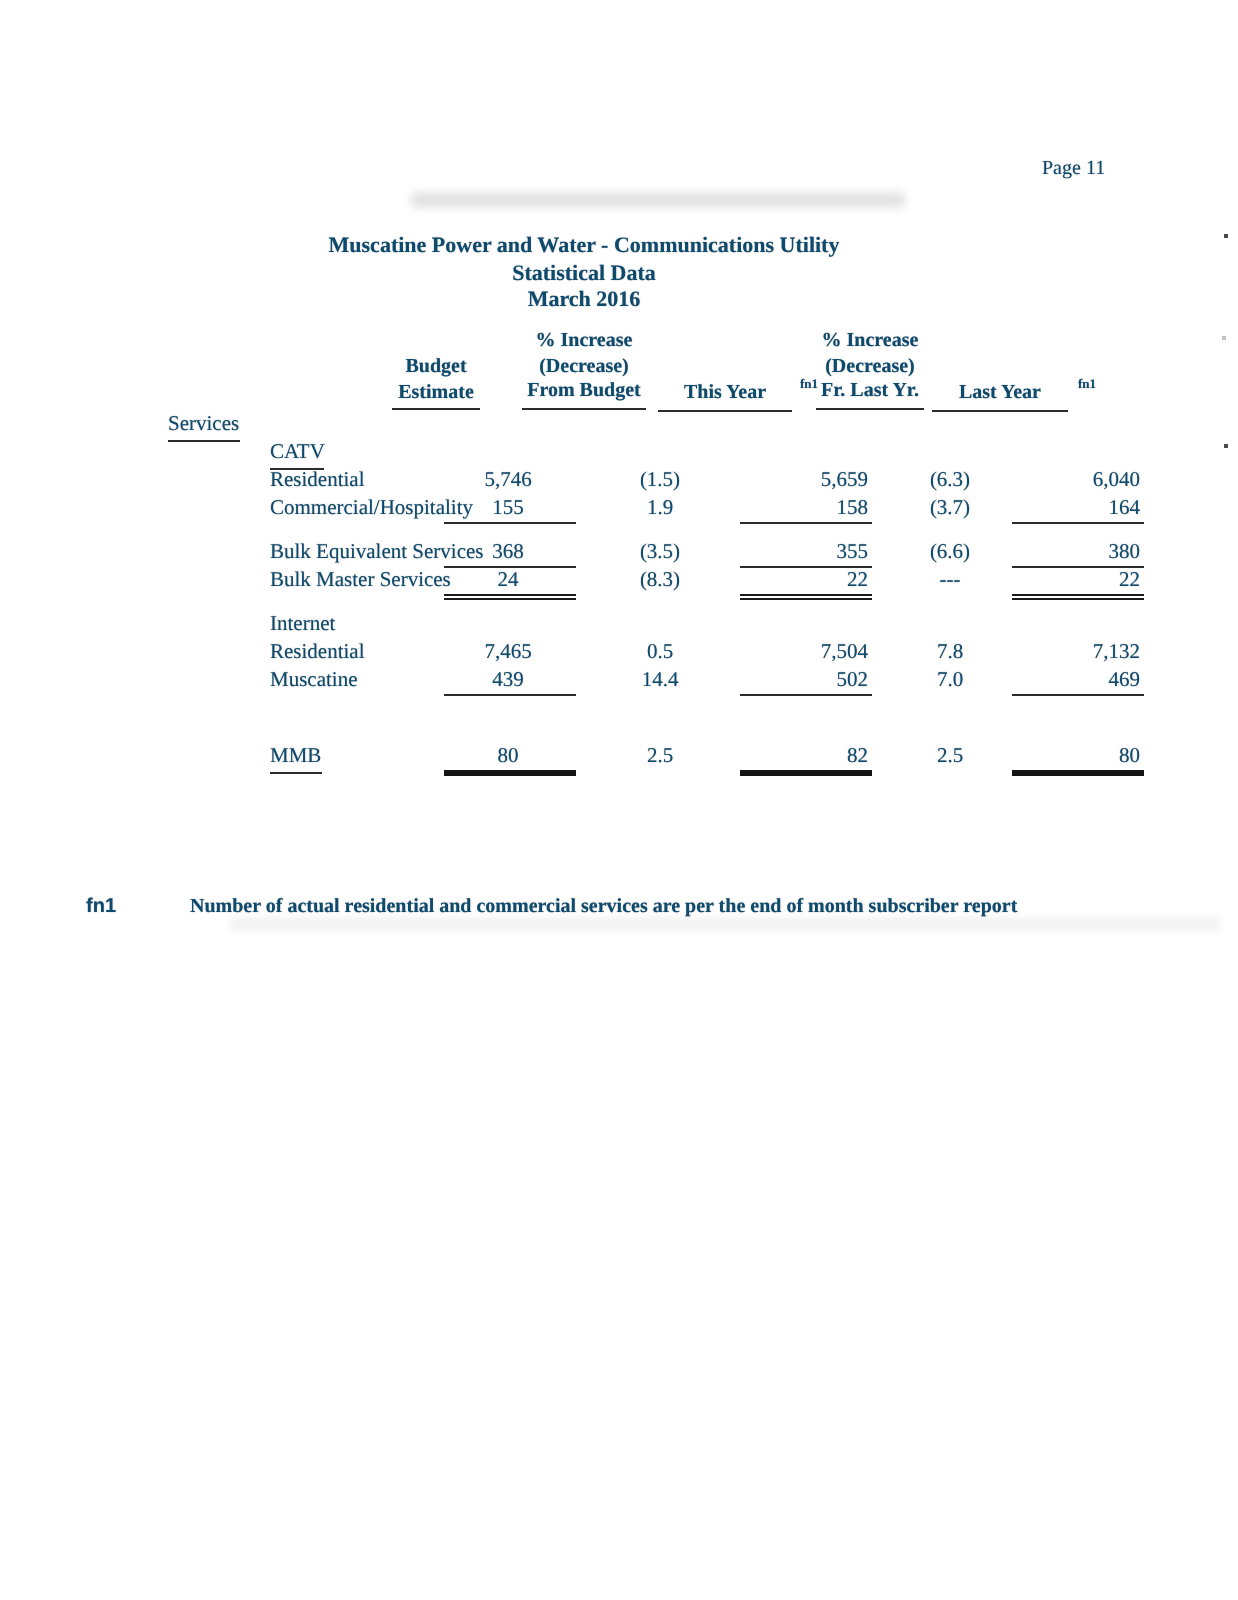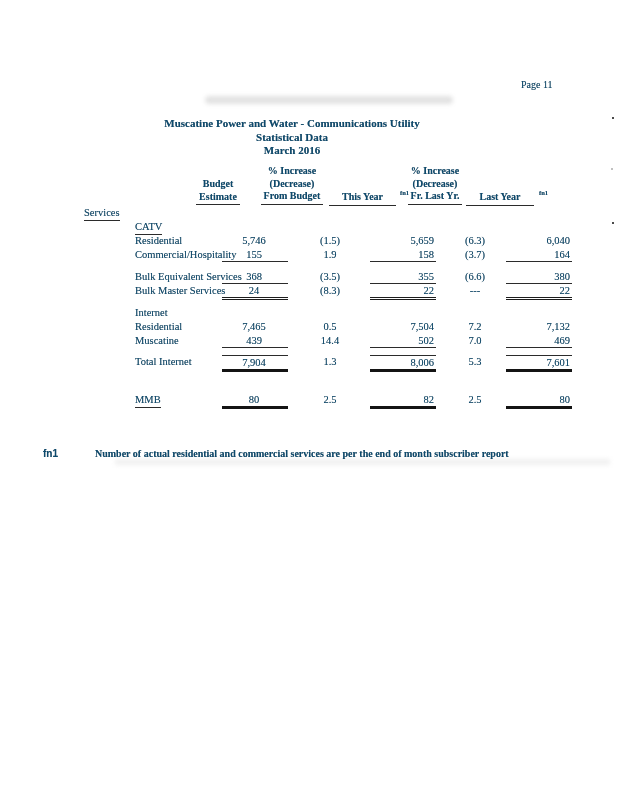--- a/index.html
+++ b/index.html
@@ -137,38 +137,30 @@
         <span class="cell c5 u-double">22</span>
       </div>
       <div class="trow" style="margin-top: 8px;">
         <span class="rlabel ind1">Internet</span>
       </div>
       <div class="trow" style="margin-top: 0px;">
         <span class="rlabel ind1">Residential</span>
         <span class="cell c1">7,465</span>
         <span class="cell c2">0.5</span>
         <span class="cell c3">7,504</span>
-        <span class="cell c4">7.2</span>
+        <span class="cell c4">7.8</span>
         <span class="cell c5">7,132</span>
       </div>
       <div class="trow" style="margin-top: 0px;">
         <span class="rlabel ind1">Muscatine</span>
         <span class="cell c1 u-single">439</span>
         <span class="cell c2">14.4</span>
         <span class="cell c3 u-single">502</span>
         <span class="cell c4">7.0</span>
         <span class="cell c5 u-single">469</span>
-      </div>
-      <div class="trow" style="margin-top: 7px;">
-        <span class="rlabel ind1">Total Internet</span>
-        <span class="cell c1 u-heavy u-top">7,904</span>
-        <span class="cell c2">1.3</span>
-        <span class="cell c3 u-heavy u-top">8,006</span>
-        <span class="cell c4">5.3</span>
-        <span class="cell c5 u-heavy u-top">7,601</span>
       </div>
       <div class="trow" style="margin-top: 24px;">
         <span class="rlabel ind1 lab-u">MMB</span>
         <span class="cell c1 u-heavy">80</span>
         <span class="cell c2">2.5</span>
         <span class="cell c3 u-heavy">82</span>
         <span class="cell c4">2.5</span>
         <span class="cell c5 u-heavy">80</span>
       </div>
     </div>

